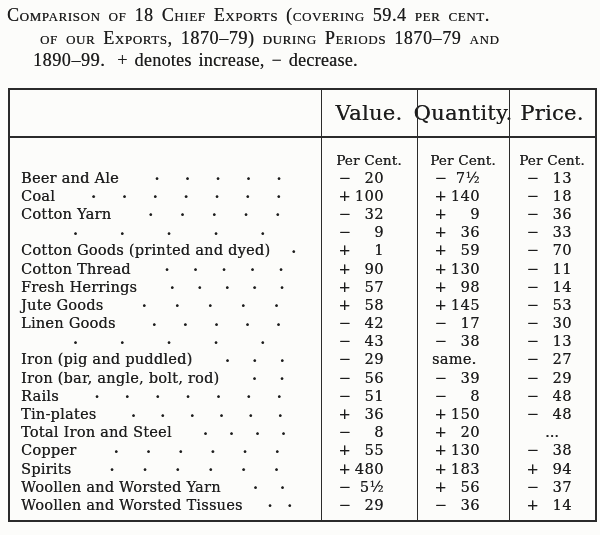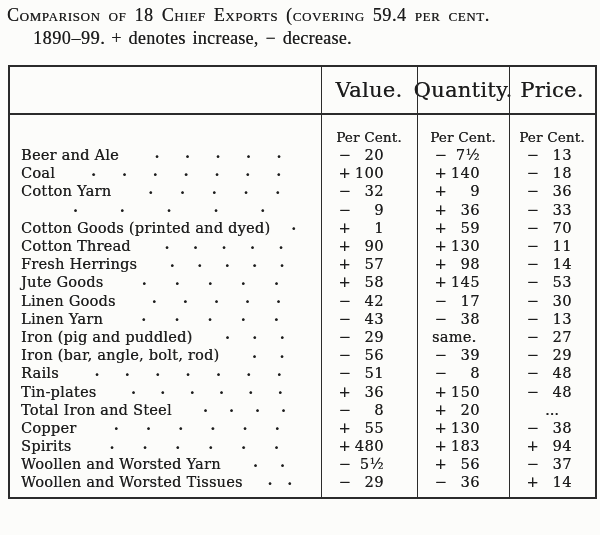--- a/index.html
+++ b/index.html
@@ -12,21 +12,21 @@
   
   .doc-title{
     padding-top:4px;
     font-family:"Liberation Serif",serif;
     font-size:18px;line-height:22.5px;
   }
   .sc{font-variant:small-caps;letter-spacing:0.6px;word-spacing:3px;}
   .t-line.l1{padding-left:7px;}
   .t-line.l2{padding-left:40px;}
   .t-line.l3{padding-left:33px;}
-  .note{margin-left:6px;letter-spacing:0.3px;word-spacing:2px;}
+  .note{margin-left:12px;letter-spacing:0.3px;word-spacing:2px;}
   
   .xtable{
     position:relative;box-sizing:border-box;
     margin:16px 0 0 8px;width:589px;height:434px;
     border:2px solid #2b2b2b;
     font-size:14.5px;
   }
   .vline{position:absolute;top:0;bottom:0;width:1px;background:#2b2b2b;}
   .v1{left:311px}.v2{left:407px}.v3{left:499px}
   .row{display:grid;grid-template-columns:311px 96px 92px 86px;}
@@ -46,20 +46,21 @@
   .num-cell.center{justify-content:center;padding-left:0;}
   .num-cell.left-special{padding-left:15px;letter-spacing:0.3px;text-align:center;}
 </style>
 </head>
 <body>
 
 <div class="page">
 
   <div class="doc-title">
     <div class="t-line l1 sc">Comparison of 18 Chief Exports (covering 59.4 per cent.</div>
+    <div class="t-line l2 sc">of our Exports, 1870–79) during Periods 1870–79 and</div>
     <div class="t-line l3"><span class="sc">1890–99.</span><span class="note">+ denotes increase, − decrease.</span></div>
   </div>
 
   <div class="xtable">
     <div class="vline v1"></div>
     <div class="vline v2"></div>
     <div class="vline v3"></div>
 
     <div class="row thead">
       <div class="cell label-cell"></div>
@@ -284,21 +285,20 @@
             <span class="sign">−</span>
             <span class="num">17</span>
           </div>
           <div class="cell num-cell">
             <span class="sign">−</span>
             <span class="num">30</span>
           </div>
         </div>
         <div class="row drow">
           <div class="cell label-cell">
-            <span class="name">Linen Yarn</span>
             <span class="leader">
               <span class="dot">.</span>
               <span class="dot">.</span>
               <span class="dot">.</span>
               <span class="dot">.</span>
               <span class="dot">.</span>
             </span>
           </div>
           <div class="cell num-cell">
             <span class="sign">−</span>

